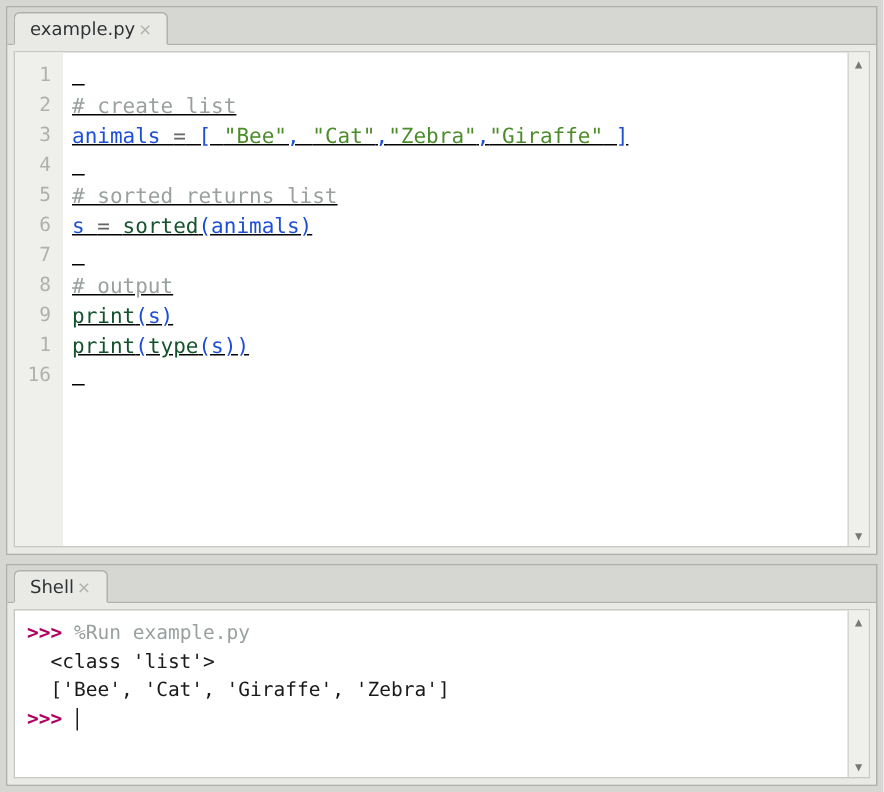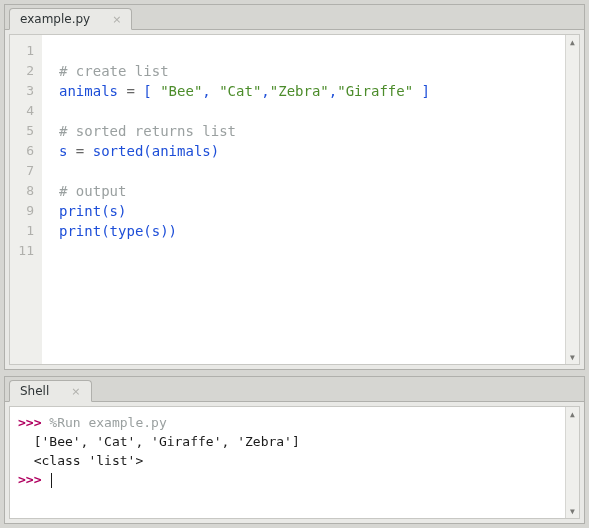--- a/index.html
+++ b/index.html
@@ -43,21 +43,21 @@
       border-bottom: 1px solid #e9e9e6;
       border-radius: 4px 4px 0 0;
       padding: 3px 8px 3px 10px;
       font-family: "DejaVu Sans", sans-serif;
       font-size: 12px;
       color: #2e3436;
       position: relative;
       top: 1px;
       display: flex;
       align-items: center;
-      gap: 20px;
+      gap: 0;
       cursor: default;
     }
     .tab .close {
       color: #b0b0ac;
       font-size: 11px;
       padding: 0 2px;
       cursor: pointer;
     }
     .content-wrap {
       background: #e9e9e6;
@@ -79,25 +79,26 @@
       color: #b0b0ac;
       text-align: right;
       padding: 6px 8px 6px 6px;
       font-size: 13px;
       line-height: 20px;
       user-select: none;
       min-width: 32px;
     }
     .code-area {
       flex: 1;
-      padding: 6px 17px;
+      padding: 6px 6px;
       line-height: 20px;
       font-size: 14px;
       white-space: pre;
       overflow: hidden;
+      text-decoration: underline;
     }
     .shell-area {
       flex: 1;
       padding: 6px 8px;
       line-height: 19px;
       font-size: 13px;
       white-space: pre;
       overflow: hidden;
     }
     .scrollbar {
@@ -114,21 +115,21 @@
       justify-content: center;
       color: #787874;
       font-size: 8px;
       cursor: pointer;
       position: absolute;
     }
     .scrollbar .arrow-up { top: 0; }
     .scrollbar .arrow-down { bottom: 0; }
     .tk-comment { color: #9aa0a0; }
     .tk-string { color: #4c8c2b; }
-    .tk-builtin { color: #1d4ed8; }
+    .tk-builtin { color: #14532d; }
     .tk-name { color: #1d4ed8; }
     .tk-op { color: #666; }
     .prompt { color: #b00060; font-weight: bold; }
     .runcmd { color: #9aa0a0; }
     .output { color: #1a1a1a; }
     .cursor {
       display: inline-block;
       width: 1px;
       height: 15px;
       background: #1a1a1a;
@@ -152,40 +153,40 @@
           <div>1</div>
           <div>2</div>
           <div>3</div>
           <div>4</div>
           <div>5</div>
           <div>6</div>
           <div>7</div>
           <div>8</div>
           <div>9</div>
           <div>1</div>
-          <div>11</div>
+          <div>16</div>
         </div>
       <div class="code-area" id="code-area"><div>&nbsp;</div><div><span class="tk-comment"># create list</span></div><div><span class="tk-name">animals </span><span class="tk-op">=</span><span class="tk-name"> [ </span><span class="tk-string">"Bee"</span><span class="tk-name">, </span><span class="tk-string">"Cat"</span><span class="tk-name">,</span><span class="tk-string">"Zebra"</span><span class="tk-name">,</span><span class="tk-string">"Giraffe"</span><span class="tk-name"> ]</span></div><div>&nbsp;</div><div><span class="tk-comment"># sorted returns list</span></div><div><span class="tk-name">s </span><span class="tk-op">=</span><span class="tk-name"> </span><span class="tk-builtin">sorted</span><span class="tk-name">(animals)</span></div><div>&nbsp;</div><div><span class="tk-comment"># output</span></div><div><span class="tk-builtin">print</span><span class="tk-name">(s)</span></div><div><span class="tk-builtin">print</span><span class="tk-name">(</span><span class="tk-builtin">type</span><span class="tk-name">(s))</span></div><div>&nbsp;</div></div>
       <div class="scrollbar">
         <div class="arrow arrow-up">▲</div>
         <div class="arrow arrow-down">▼</div>
       </div>
     </div>
   </div>
 </div>
 
 <div class="panel panel-shell">
   <div class="tab-bar">
     <div class="tab">
       <span>Shell</span>
       <span class="close">×</span>
     </div>
   </div>
   <div class="content-wrap">
     <div class="content">
-      <div class="shell-area" id="shell-area"><div><span class="prompt">&gt;&gt;&gt; </span><span class="runcmd">%Run example.py</span></div><div class="output">  ['Bee', 'Cat', 'Giraffe', 'Zebra']</div><div class="output">  &lt;class 'list'&gt;</div><div><span class="prompt">&gt;&gt;&gt; </span><span class="cursor"></span></div></div>
+      <div class="shell-area" id="shell-area"><div><span class="prompt">&gt;&gt;&gt; </span><span class="runcmd">%Run example.py</span></div><div class="output">  &lt;class 'list'&gt;</div><div class="output">  ['Bee', 'Cat', 'Giraffe', 'Zebra']</div><div><span class="prompt">&gt;&gt;&gt; </span><span class="cursor"></span></div></div>
       <div class="scrollbar">
         <div class="arrow arrow-up">▲</div>
         <div class="arrow arrow-down">▼</div>
       </div>
     </div>
   </div>
 </div>
 
 </body></html>

